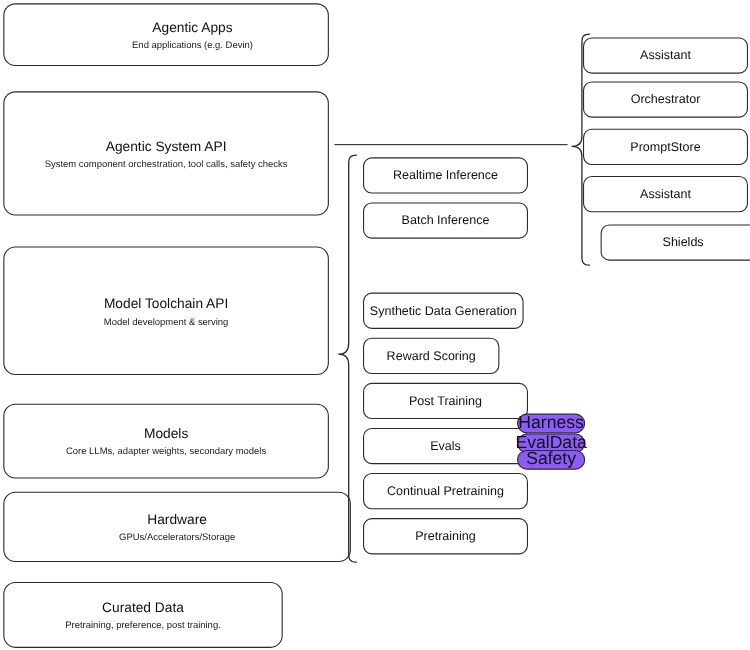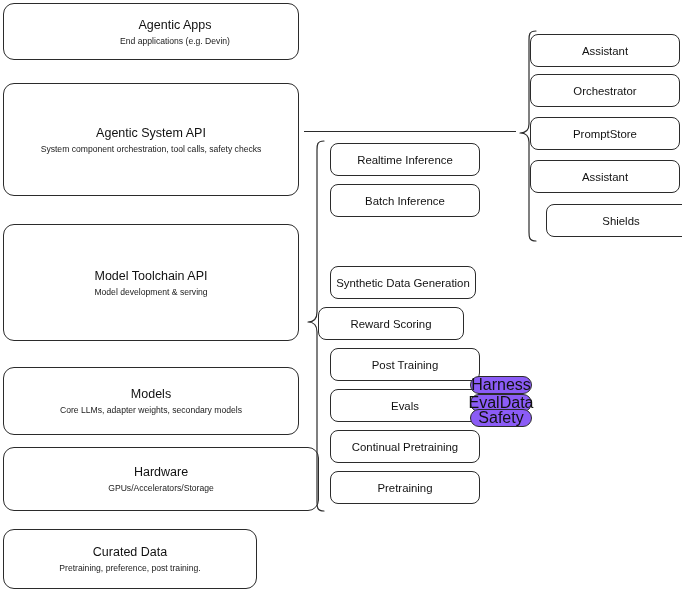--- a/index.html
+++ b/index.html
@@ -141,21 +141,21 @@
 
   <div class="box cap" style="left:330px; top:143px; width:150px; height:33px;">
     <div class="title">Realtime Inference</div>
   </div>
   <div class="box cap" style="left:330px; top:184px; width:150px; height:33px;">
     <div class="title">Batch Inference</div>
   </div>
   <div class="box cap" style="left:330px; top:266px; width:146px; height:33px;">
     <div class="title">Synthetic Data Generation</div>
   </div>
-  <div class="box cap" style="left:318px; top:307px; width:146px; height:33px;">
+  <div class="box cap" style="left:330px; top:307px; width:124px; height:33px;">
     <div class="title">Reward Scoring</div>
   </div>
   <div class="box cap" style="left:330px; top:348px; width:150px; height:33px;justify-content:center;">
     <div class="title">Post Training</div>
   </div>
   <div class="box cap" style="left:330px; top:389px; width:150px; height:33px;">
     <div class="title">Evals</div>
   </div>
   <div class="box cap" style="left:330px; top:430px; width:150px; height:33px;">
     <div class="title">Continual Pretraining</div>

